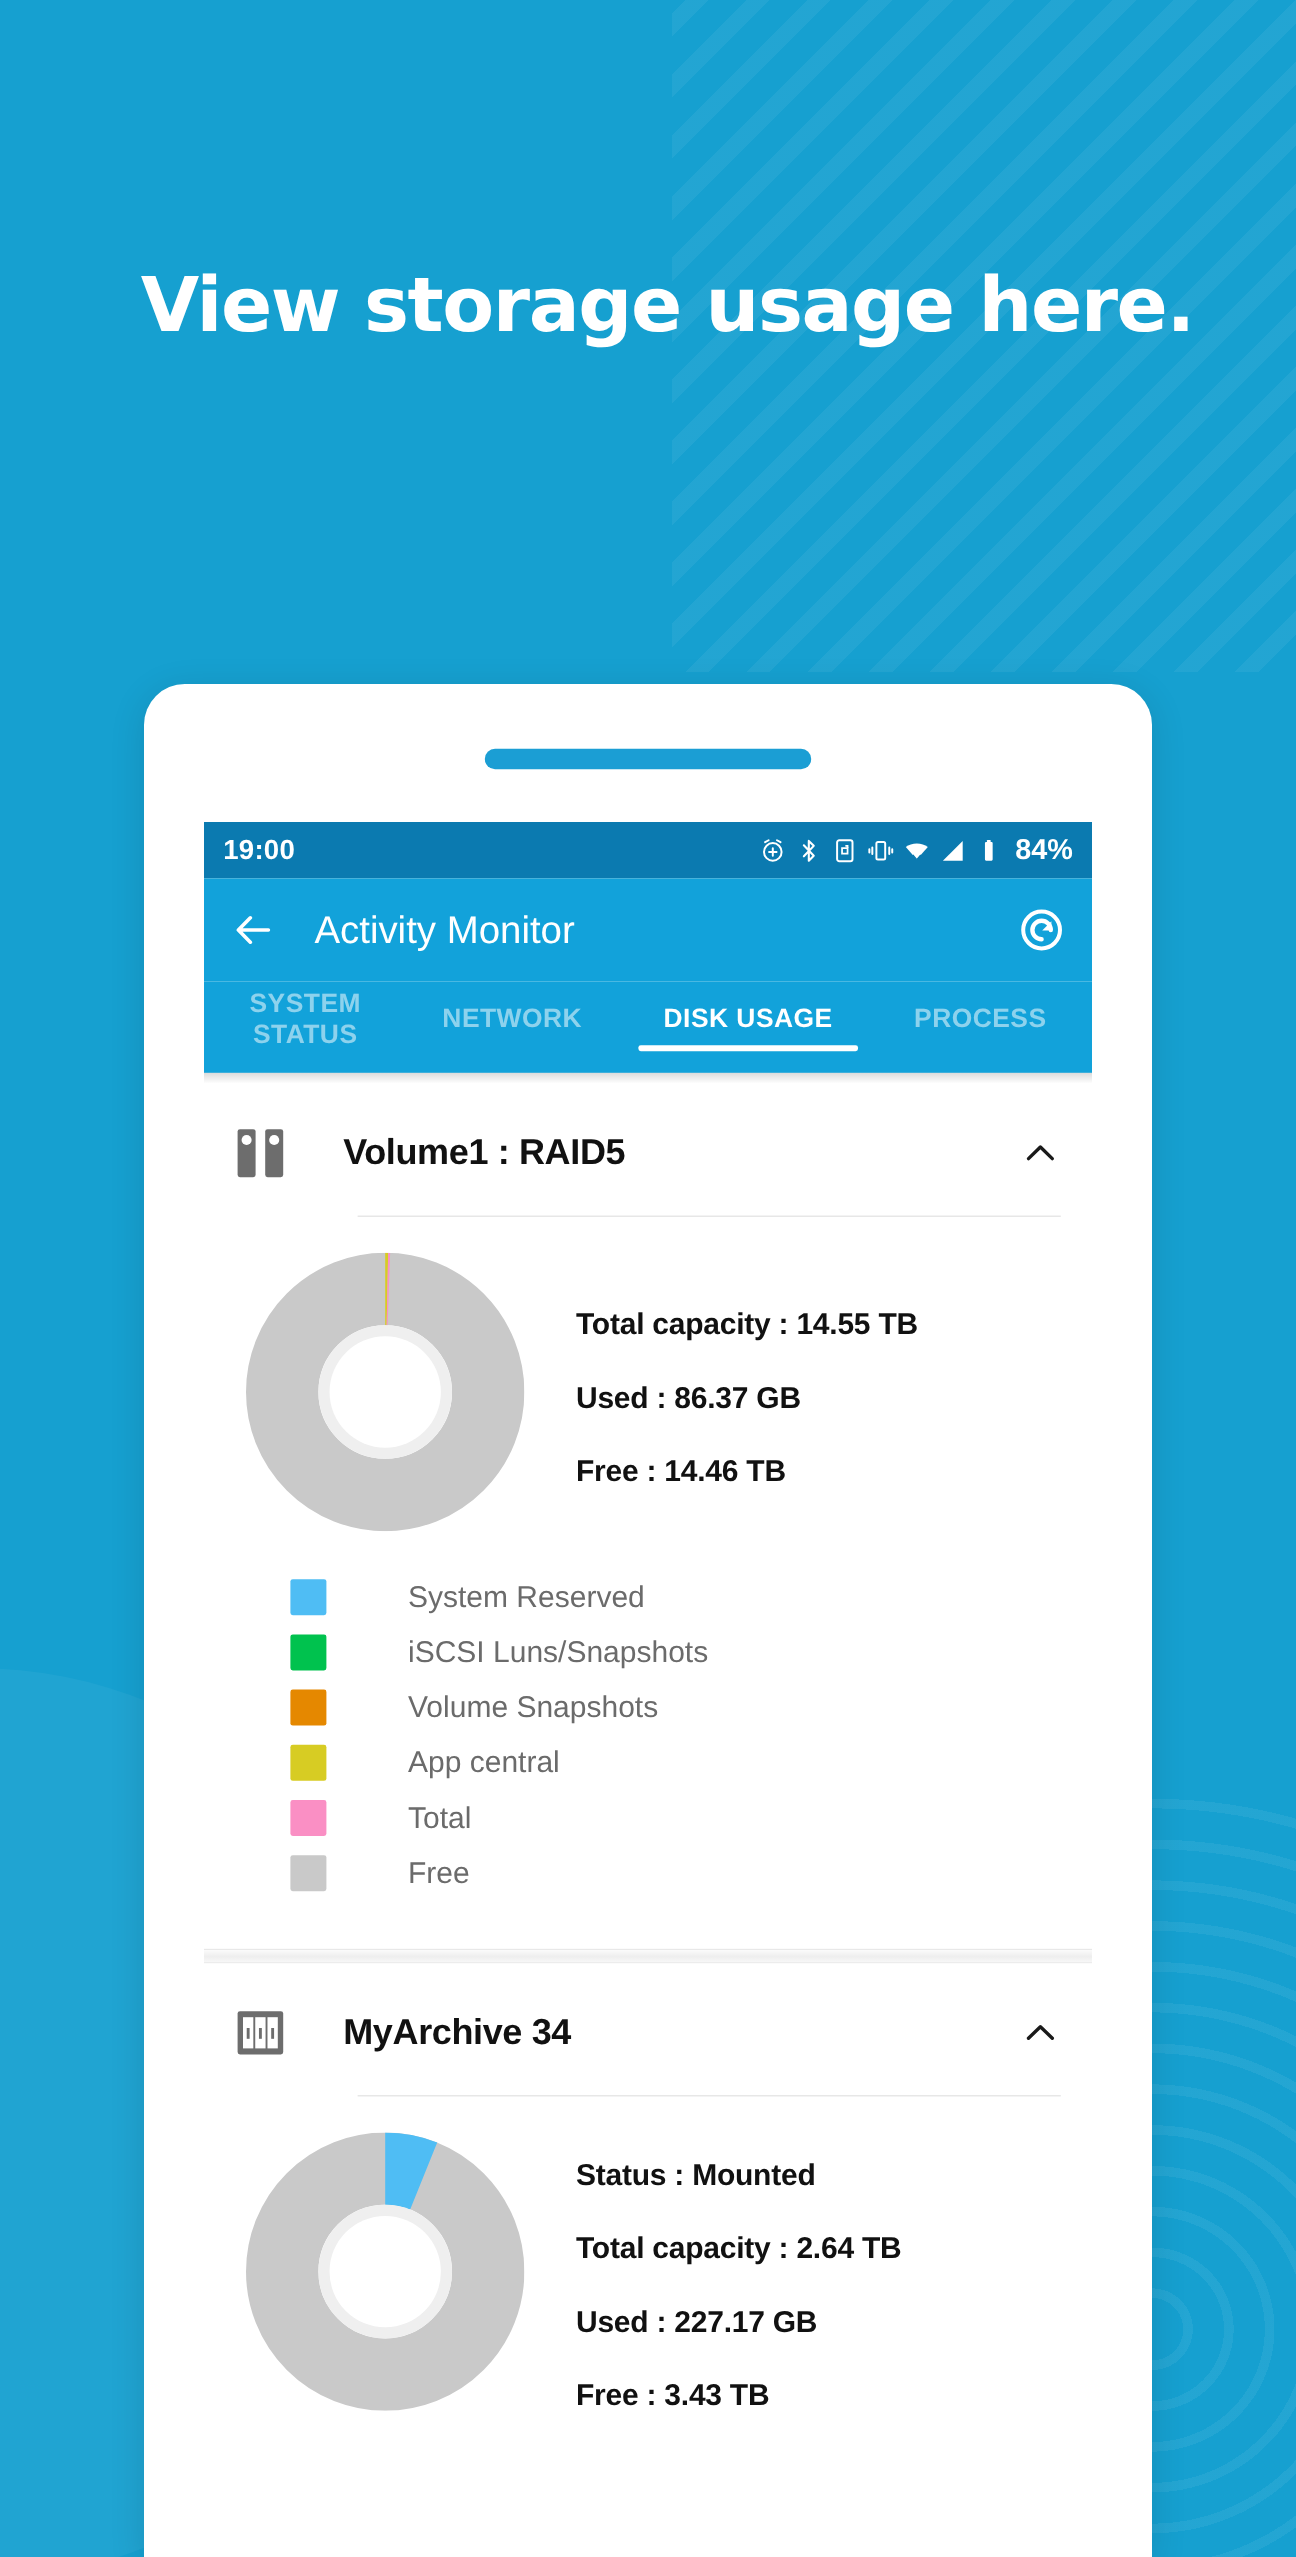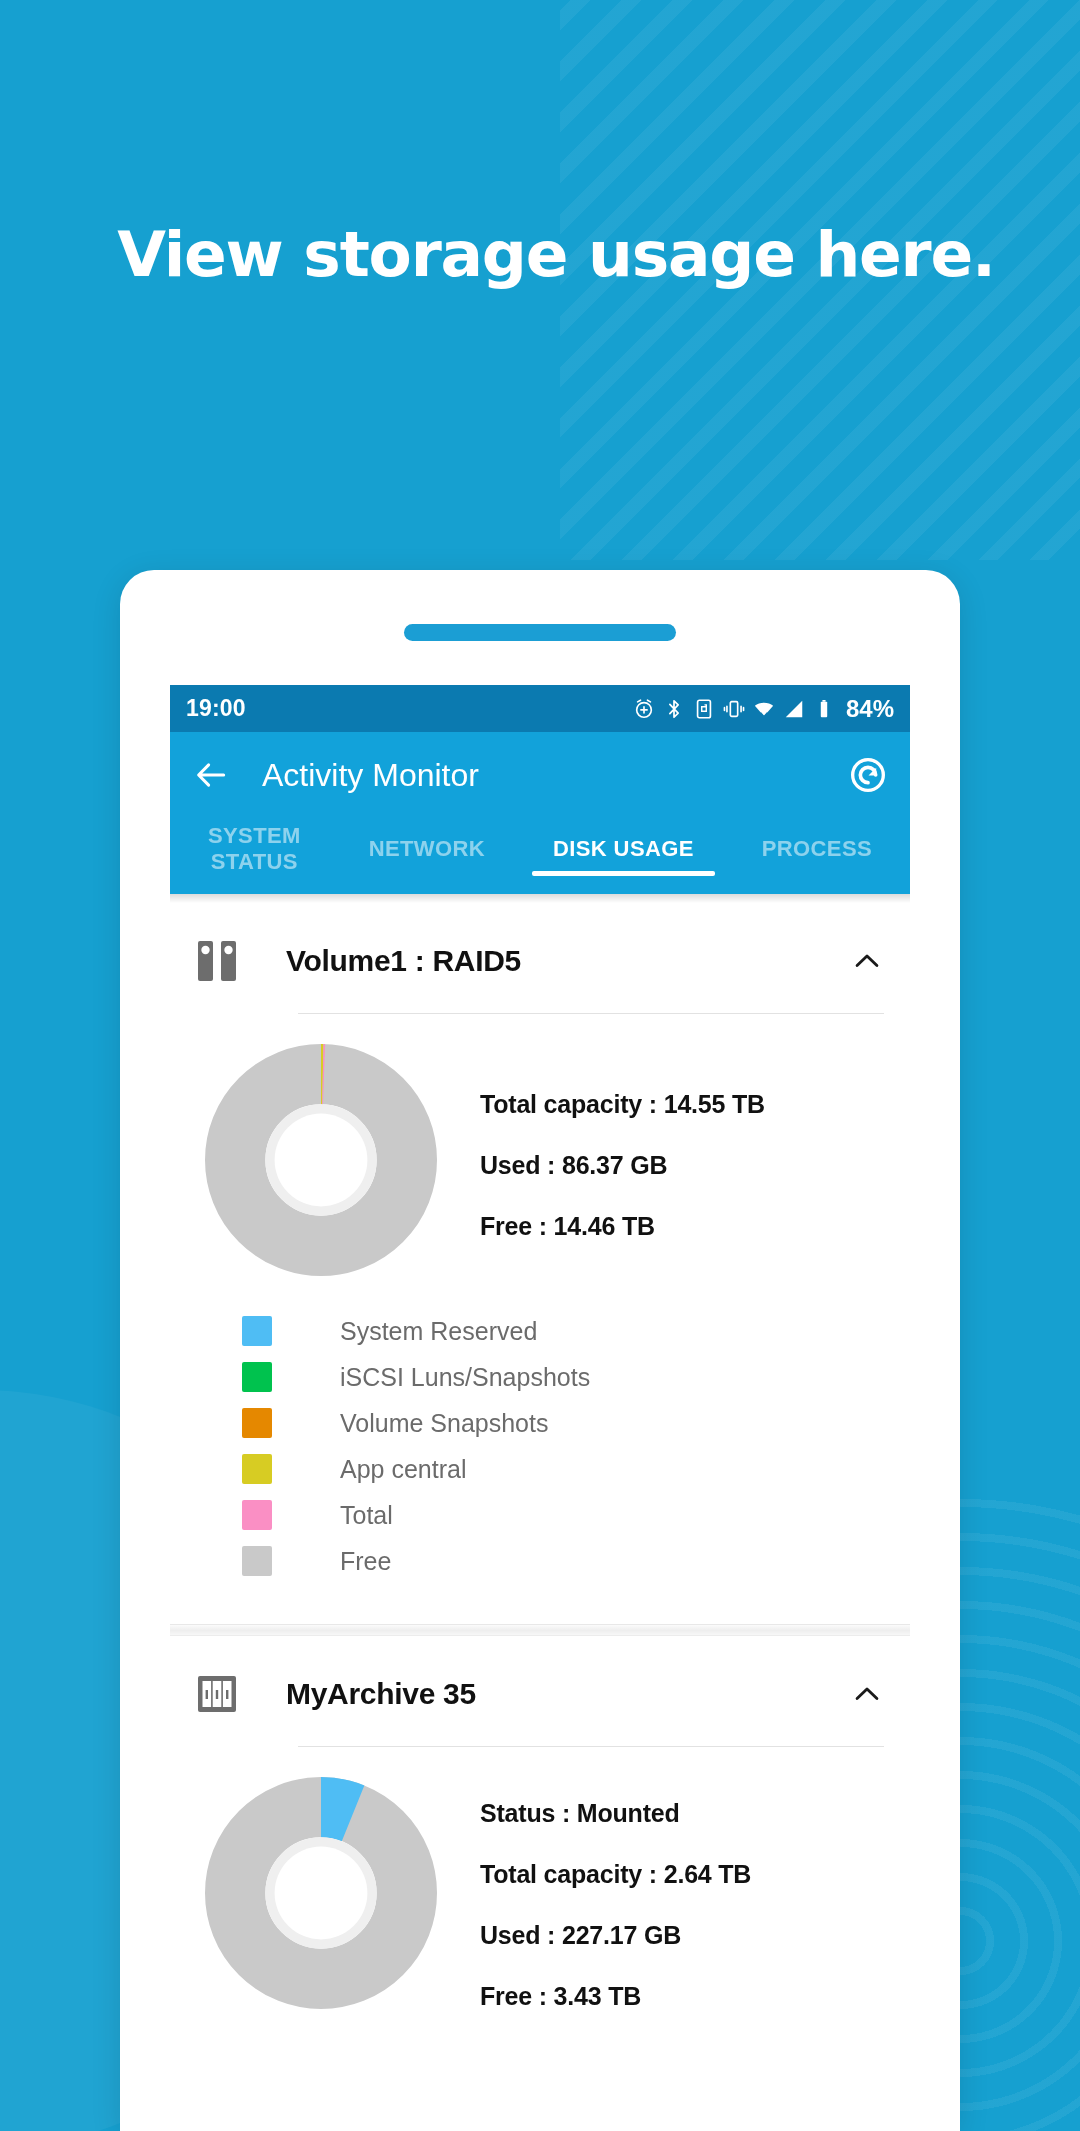--- a/index.html
+++ b/index.html
@@ -317,21 +317,21 @@
       <div class="vol-header">
         <svg class="vol-icon" viewBox="0 0 42 48">
           <rect x="2" y="6" width="38" height="36" rx="2" fill="#6d6d6d"></rect>
           <rect x="6.5" y="11" width="8.6" height="26" fill="#ffffff"></rect>
           <rect x="16.7" y="11" width="8.6" height="26" fill="#ffffff"></rect>
           <rect x="26.9" y="11" width="8.6" height="26" fill="#ffffff"></rect>
           <rect x="9.6" y="20" width="2.4" height="9" fill="#6d6d6d"></rect>
           <rect x="19.8" y="20" width="2.4" height="9" fill="#6d6d6d"></rect>
           <rect x="30.0" y="20" width="2.4" height="9" fill="#6d6d6d"></rect>
         </svg>
-        <span class="vol-name">MyArchive 35</span>
+        <span class="vol-name">MyArchive 34</span>
         <svg class="chevron" viewBox="0 0 24 24">
           <path d="M5 15.2 L12 8.4 L19 15.2" fill="none" stroke="#1a1a1a" stroke-width="2" stroke-linecap="round" stroke-linejoin="round"></path>
         </svg>
       </div>
       <div class="vol-rule"></div>
 
       <div class="vol-body">
         <div class="donut-wrap">
           <svg width="232" height="232" viewBox="0 0 200 200">
             <circle cx="100" cy="100" r="74" fill="none" stroke="#c9c9c9" stroke-width="52"></circle>

